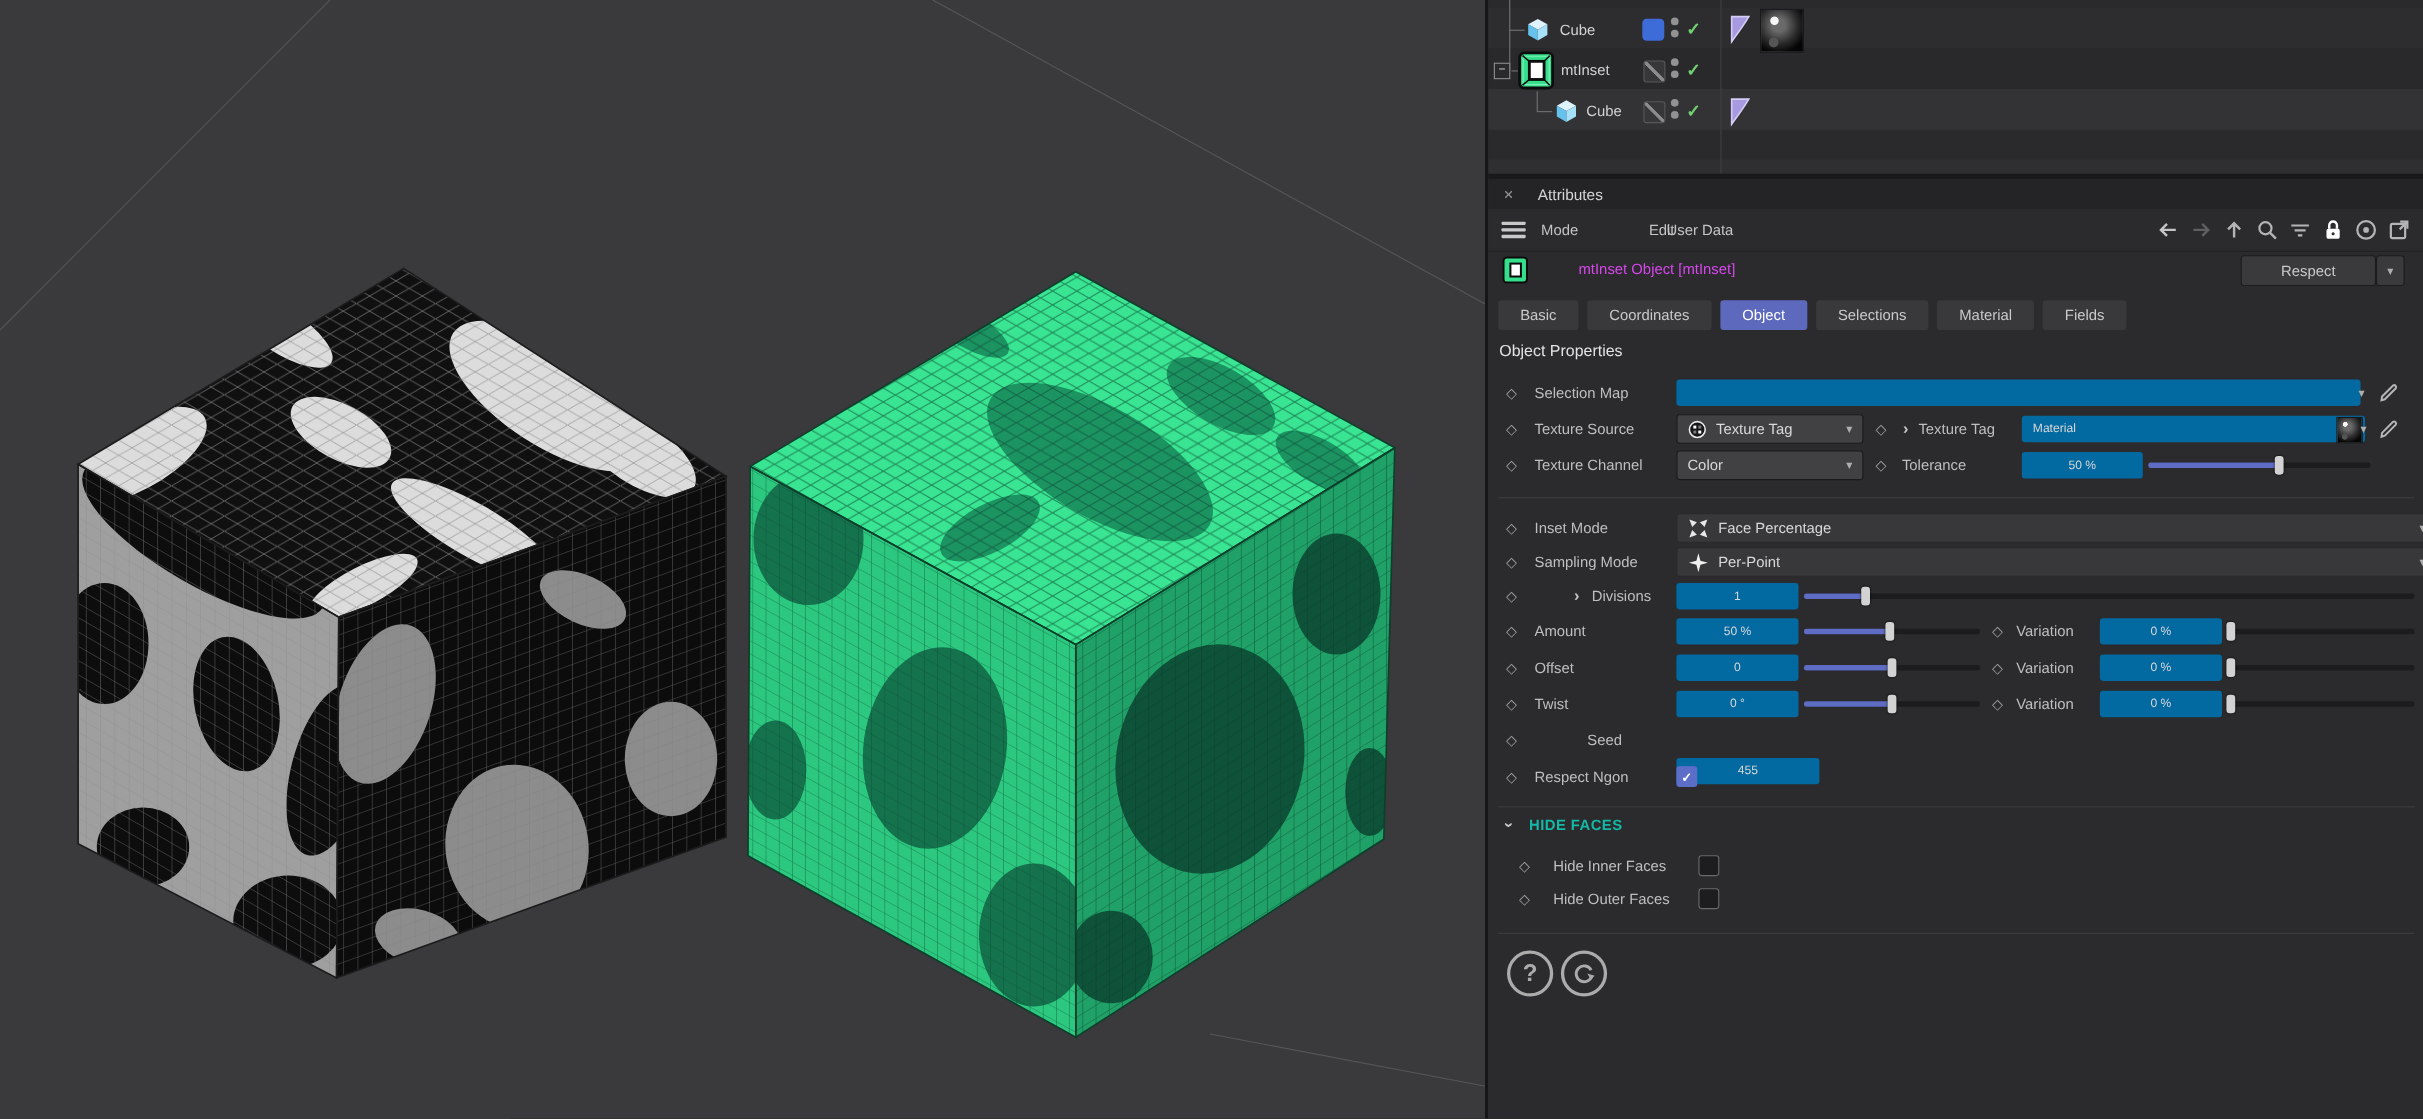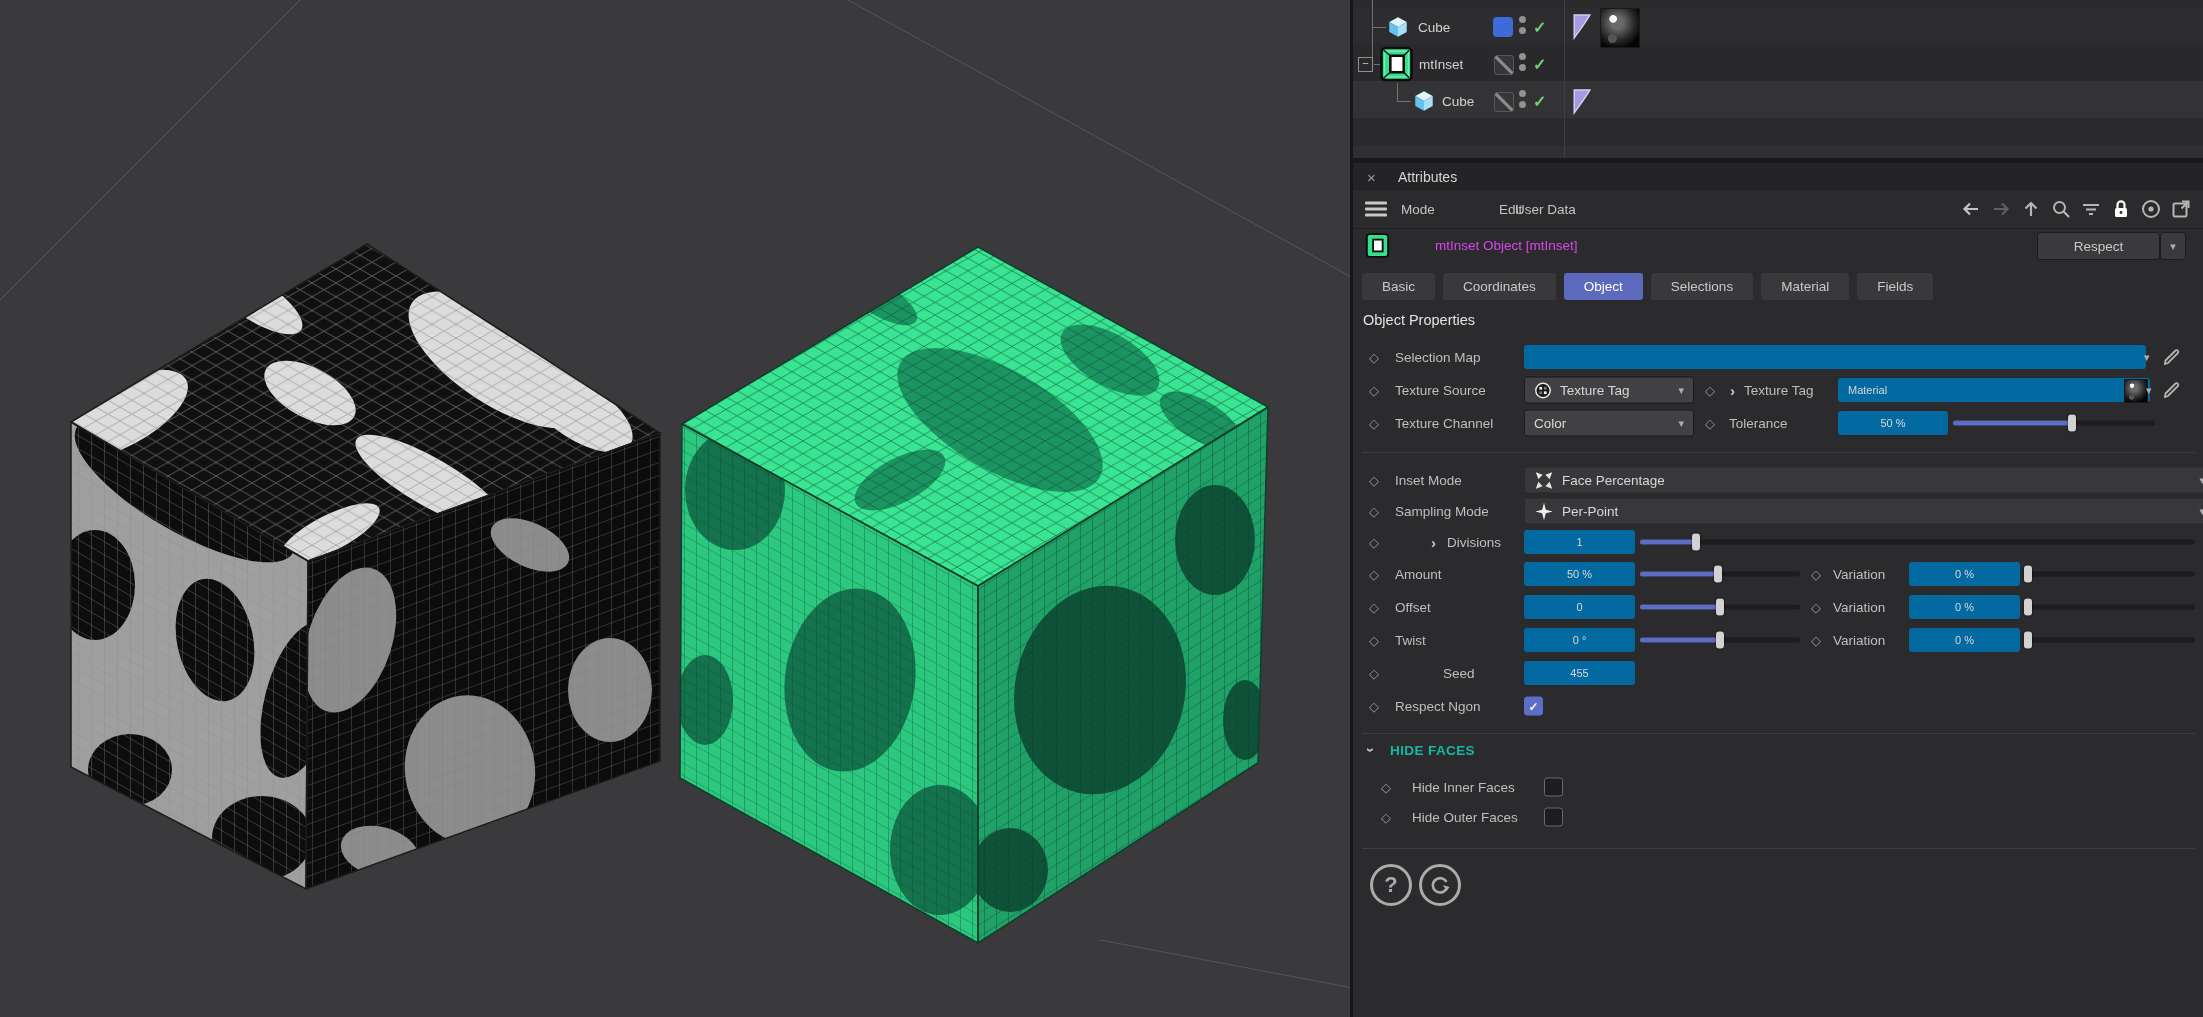--- a/index.html
+++ b/index.html
@@ -527,21 +527,21 @@
         <span>0 %</span>
       </div>
       <div class="slider" style="left:672px;width:170px;">
         <div class="knob" style="left:2%;"></div>
       </div>
     </div>
 
     <div class="r" style="top:660px;">
       <span class="dia" style="left:16px;">◇</span>
       <span class="lbl" style="left:42px;margin-left:48px;">Seed</span>
-      <div class="fld" style="left:171px;width:111px;">
+      <div class="fld" style="left:171px;width:130px;margin-top:28px;">
         <span>455</span>
       </div>
     </div>
 
     <div class="r" style="top:693px;">
       <span class="dia" style="left:16px;">◇</span>
       <span class="lbl" style="left:42px;">Respect Ngon</span>
       <div class="cb on" style="left:171px;">
         <span>✓</span>
       </div>

